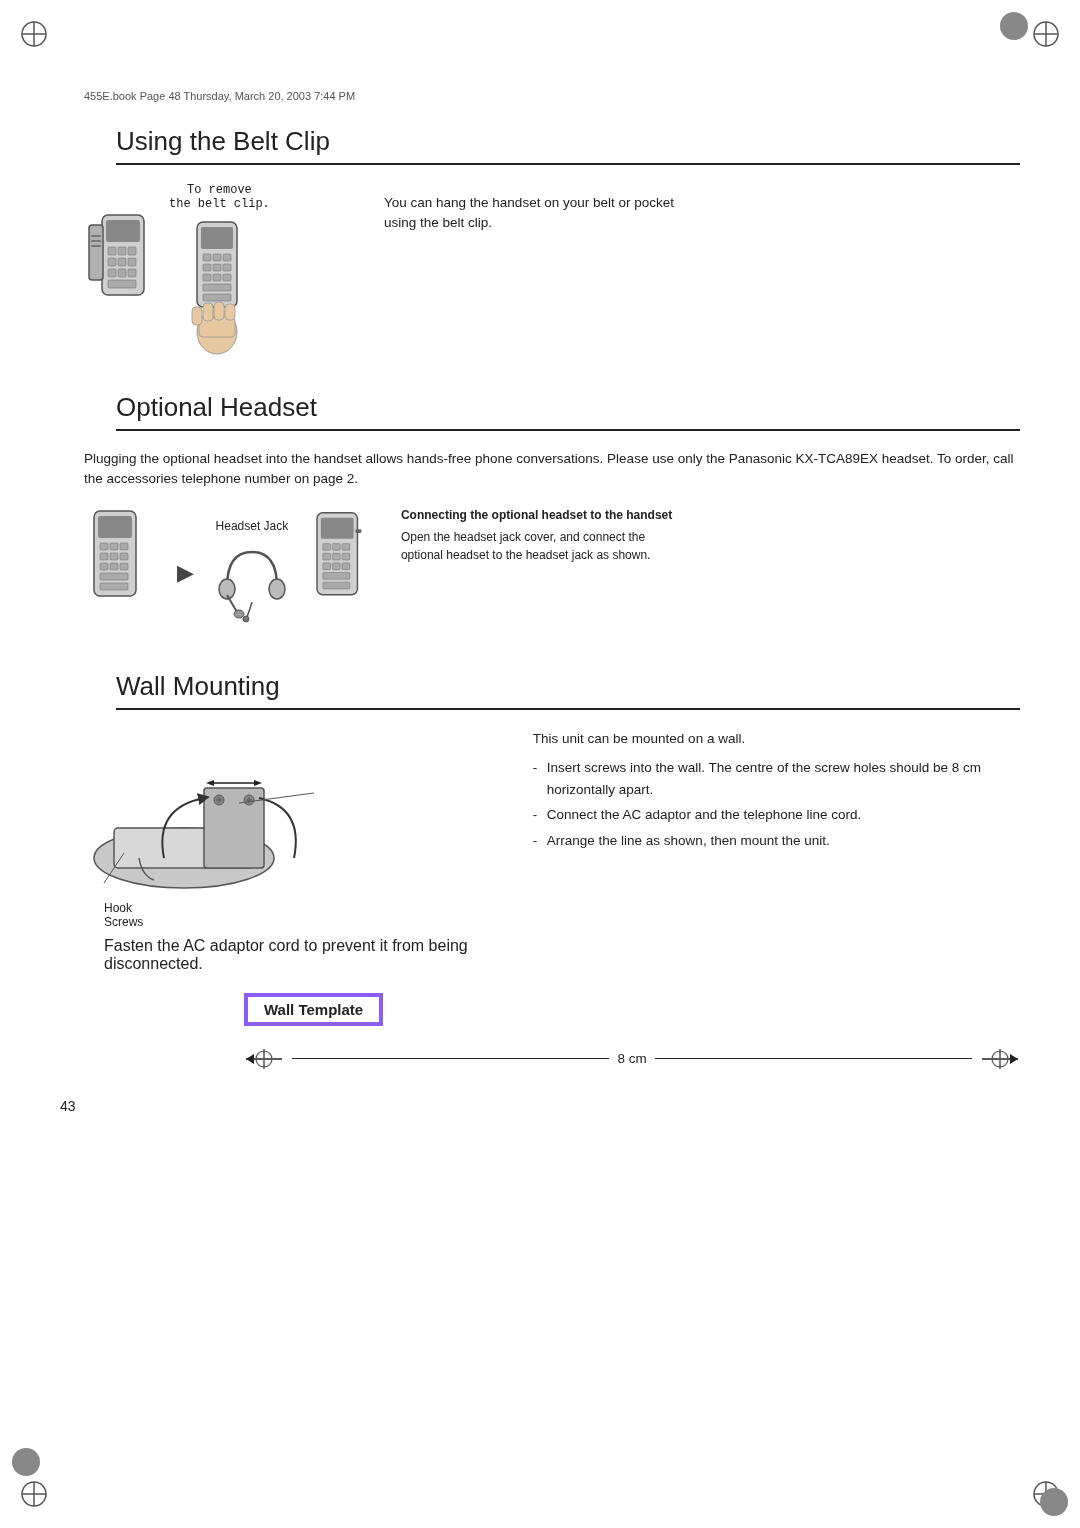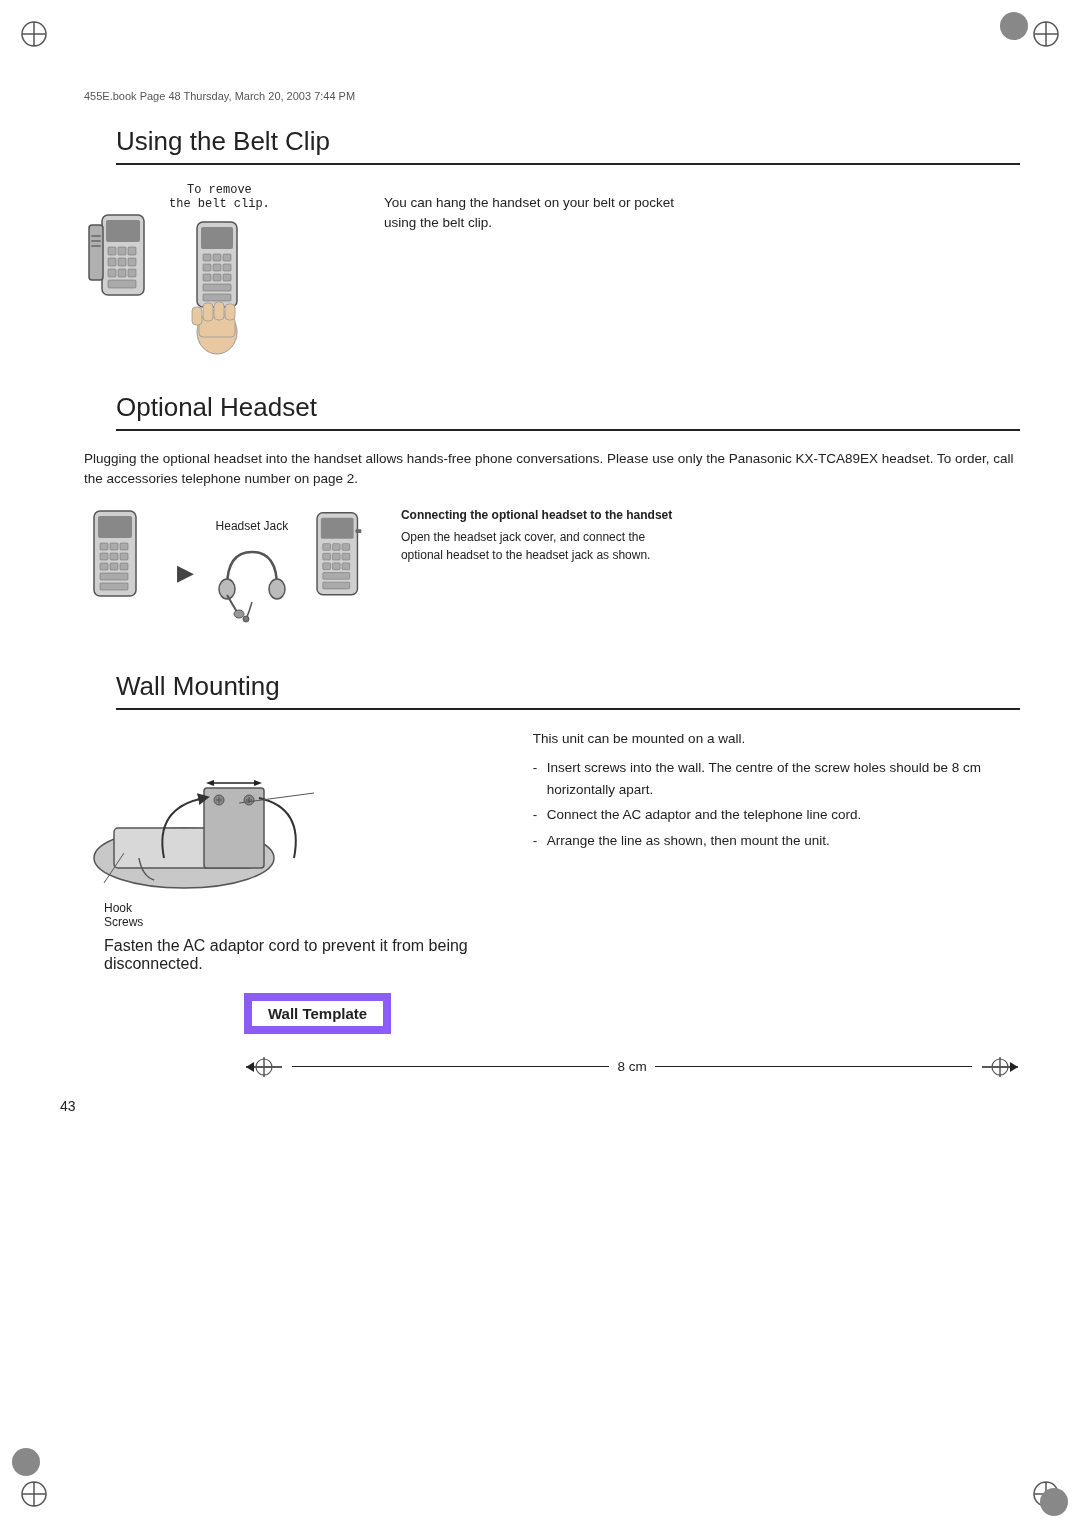--- a/index.html
+++ b/index.html
@@ -174,21 +174,21 @@
     }
 
     
     .wall-template-area {
       margin-top: 20px;
       padding-left: 160px;
     }
 
     .wall-template-box {
       display: inline-block;
-      border: 8px solid #8b5cf6;
+      border: 4px solid #8b5cf6;
       padding: 4px 16px;
       font-weight: bold;
       font-size: 15px;
       margin-bottom: 10px;
     }
 
     
     .page-number {
       position: absolute;
       bottom: 58px;

